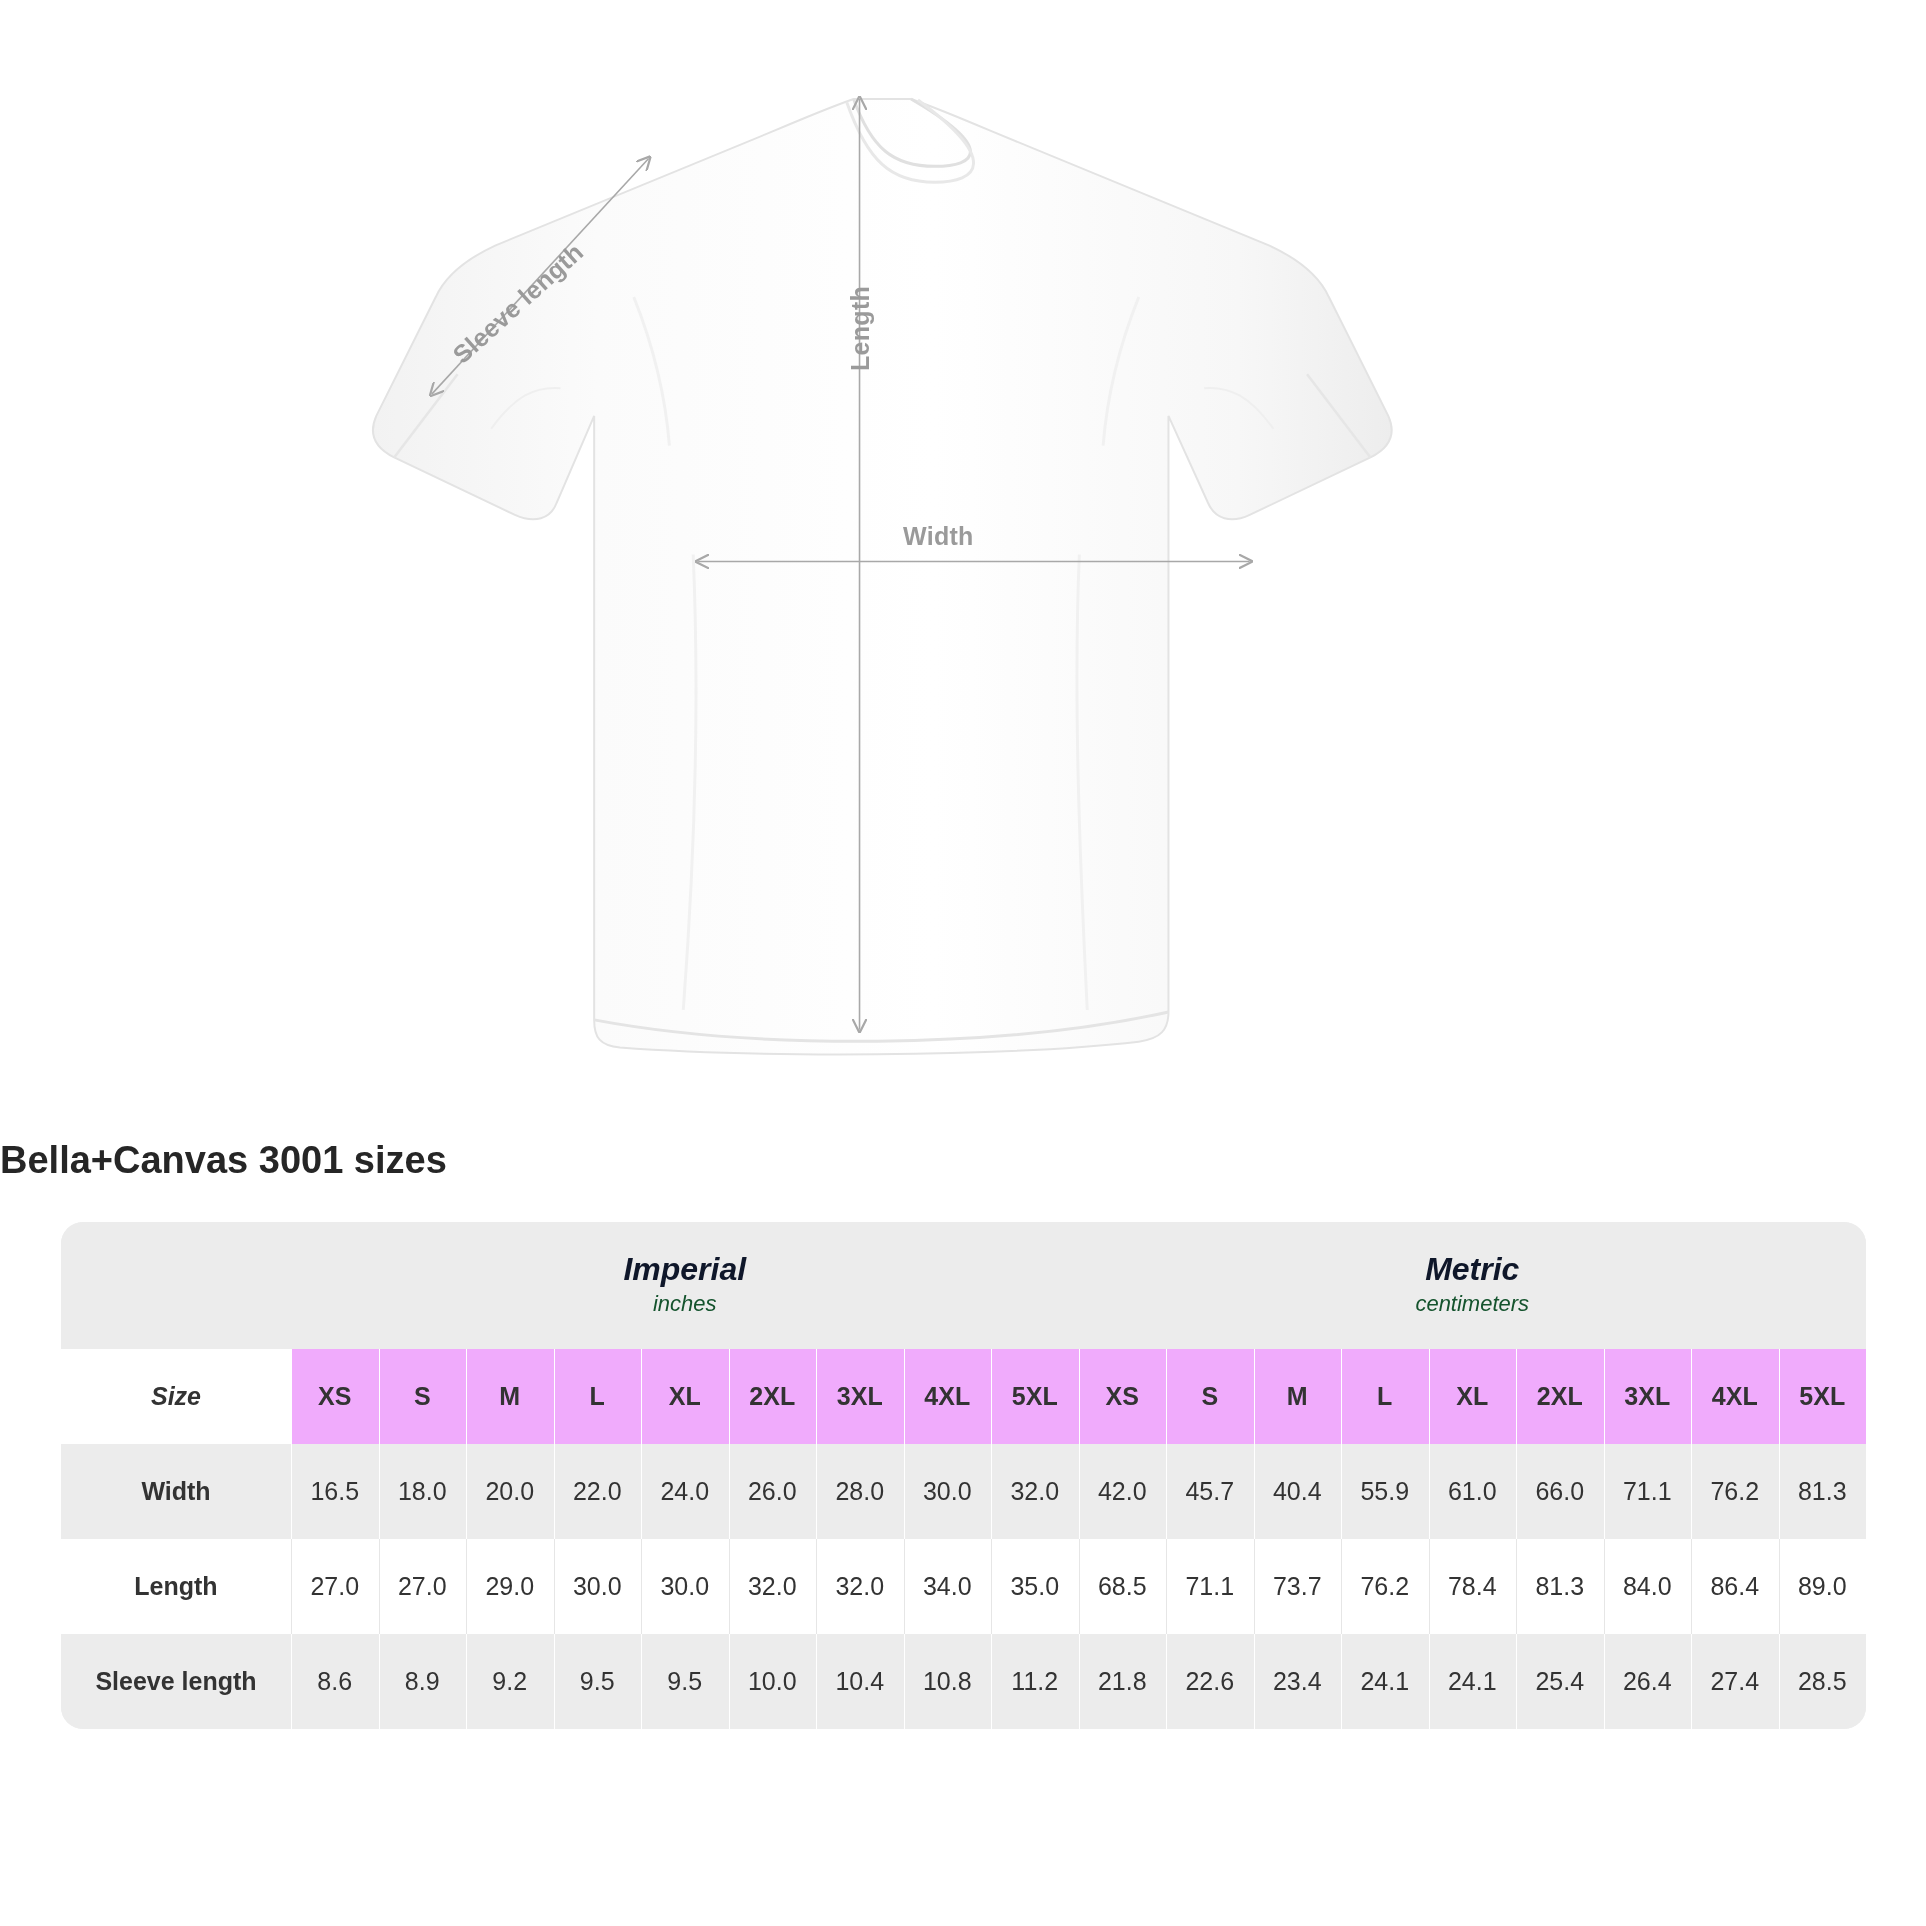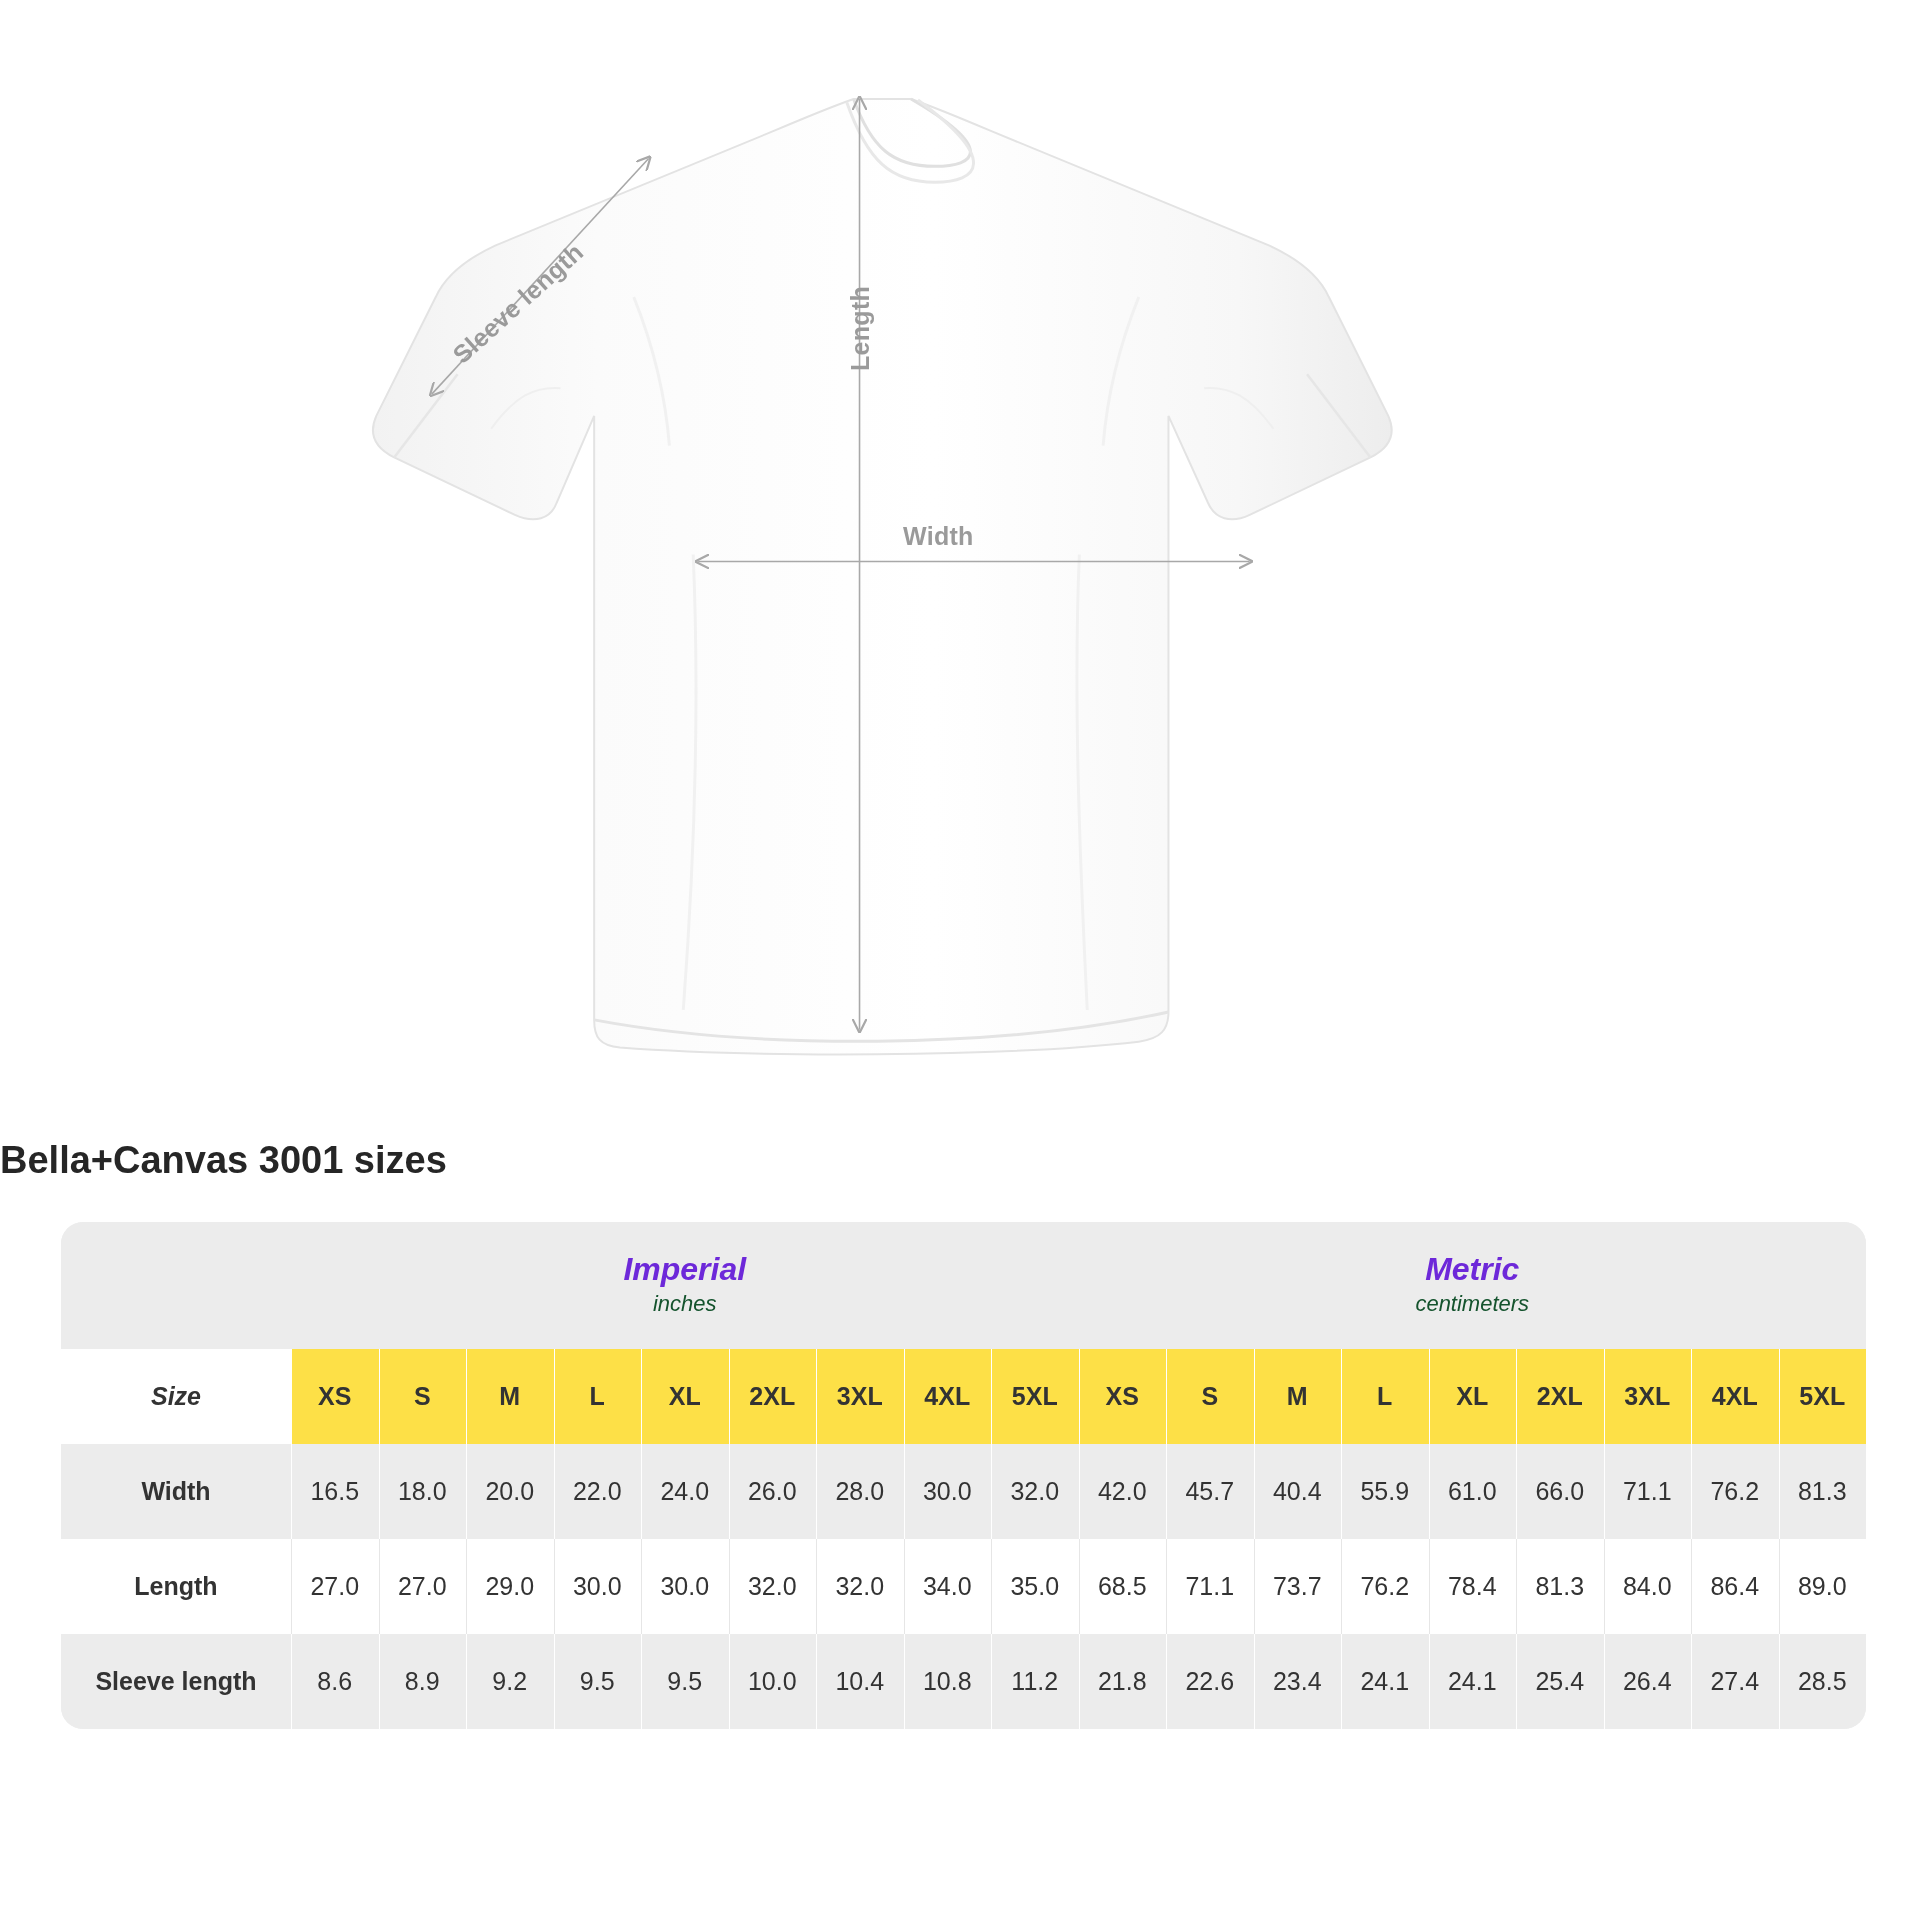--- a/index.html
+++ b/index.html
@@ -97,33 +97,33 @@
   
   .unit-row td {
     height: 127px;
     background: #ececec;
     padding: 0;
   }
   .unit-name {
     font-size: 32px;
     font-style: italic;
     font-weight: bold;
-    color: #6d28d9;
+    color: #0f172a;
     line-height: 1.15;
   }
   .unit-sub {
     font-size: 22px;
     font-style: italic;
     color: #14532d;
     line-height: 1.5;
   }
   
   .size-row td {
     height: 93px;
-    background: #fde047;
+    background: #f0abfc;
     font-weight: bold;
     color: #4d4d4d;
     font-size: 26px;
   }
   .size-row td.rowhead {
     background: #ffffff;
     font-style: italic;
   }
   
   .data-row td {

